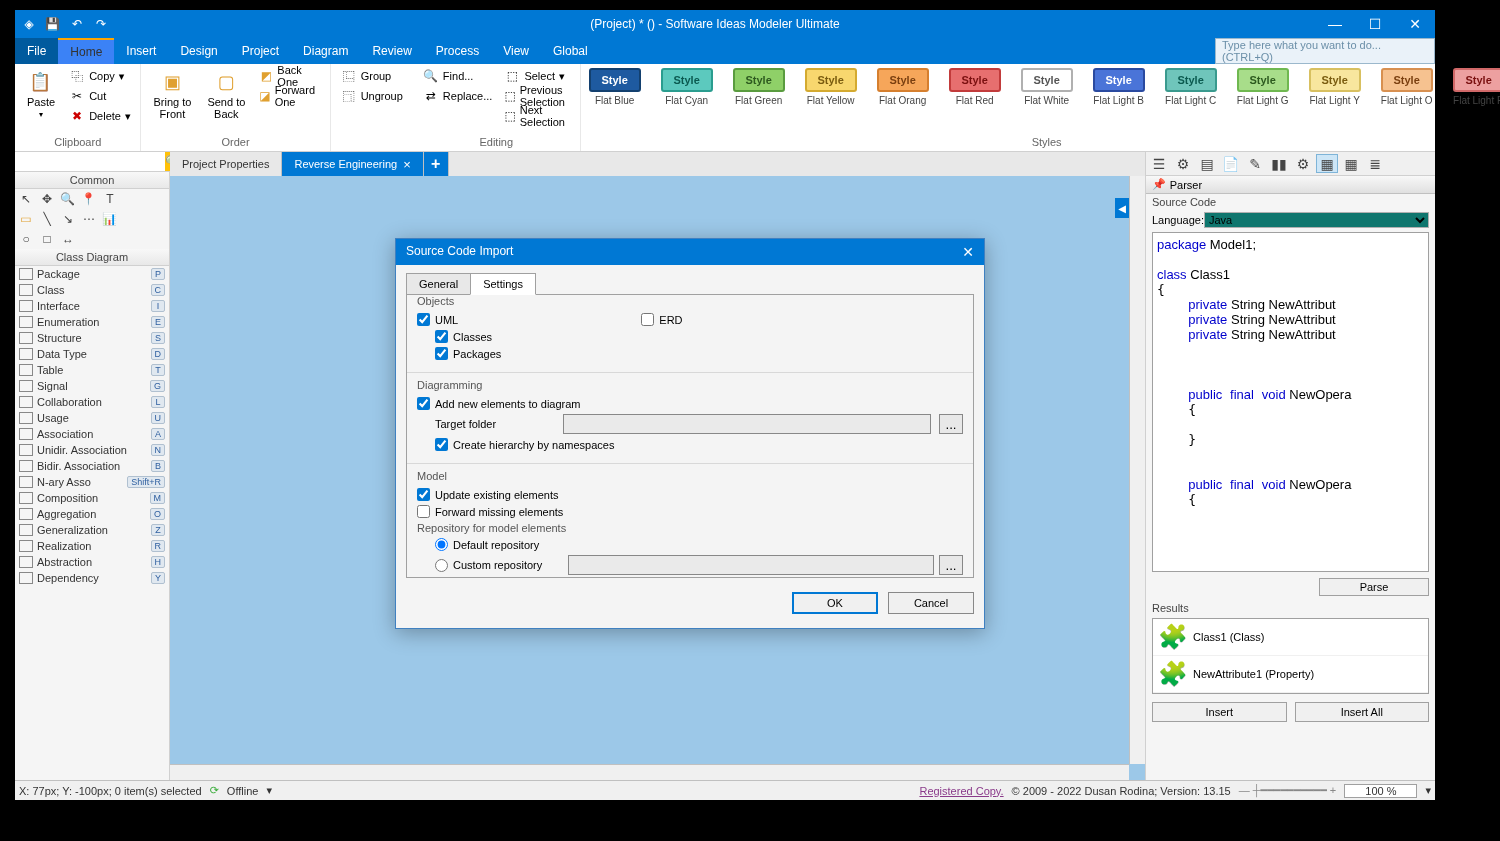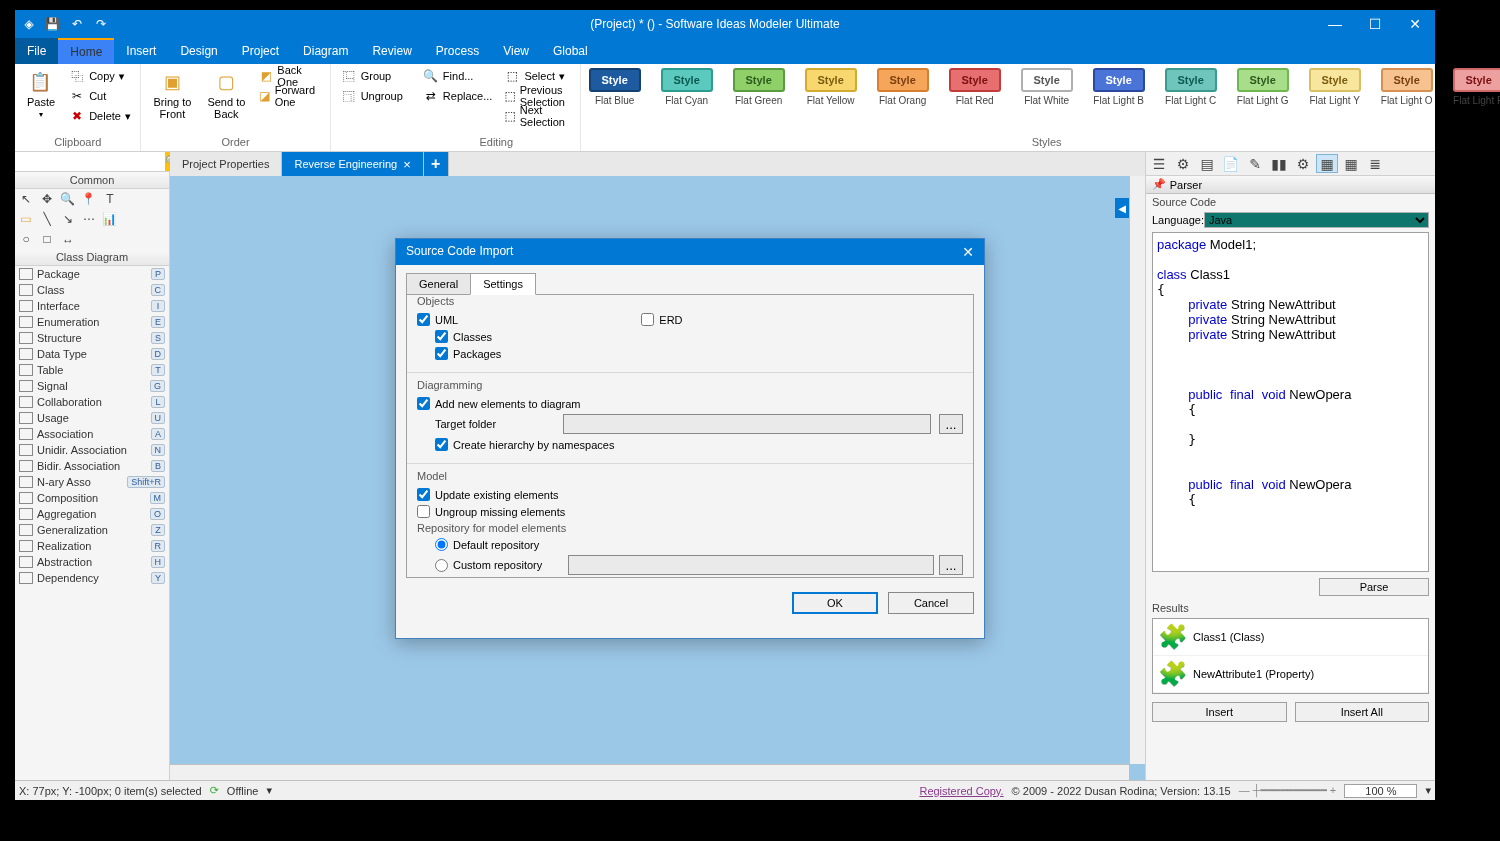--- a/index.html
+++ b/index.html
@@ -79,21 +79,21 @@
 .dialog-body { margin: 0 10px 8px 10px; border: 1px solid #a0a0a0; background: #f4f4f4; padding: 0 10px; margin-top: -1px; }
 .field-group { margin-bottom: 10px; }
 .field-group-label { color: #555; margin-bottom: 4px; }
 .chk-row { display: flex; align-items: center; gap: 5px; padding: 2px 0; }
 .chk-row input[type=checkbox] { accent-color: #0078d4; }
 .chk-row.indent { margin-left: 18px; }
 .target-row { display: flex; align-items: center; gap: 8px; margin-left: 18px; padding: 2px 0; }
 .target-row input[type=text] { flex: 1; border: 1px solid #888; background: #eaeaea; height: 20px; padding: 0 4px; }
 .target-row button { width: 24px; height: 20px; background: #e8e8e8; border: 1px solid #888; }
 .radio-row { display: flex; align-items: center; gap: 5px; margin-left: 18px; padding: 2px 0; }
-.dialog-buttons { display: flex; justify-content: flex-end; gap: 10px; padding: 6px 10px 24px; }
+.dialog-buttons { display: flex; justify-content: flex-end; gap: 10px; padding: 6px 10px 14px; }
 .dialog-buttons button { width: 86px; padding: 3px; font-size: 11px; background: #f0f0f0; border: 1px solid #888; }
 .dialog-buttons button.primary { border: 2px solid #0078d4; }
 hr.sep { border: none; border-top: 1px solid #d8d8d8; margin: 6px -10px; }
 .ribbon-extra { width: 18px; display: flex; flex-direction: column; justify-content: space-around; padding: 4px 0; }
 .ribbon-extra span { font-size: 10px; color: #666; text-align: center; cursor: pointer; }
 </style>
 </head>
 <body>
 
 <div class="window">
@@ -117,20 +117,21 @@
     <div class="menu-item file">File</div>
     <div class="menu-item active">Home</div>
     <div class="menu-item">Insert</div>
     <div class="menu-item">Design</div>
     <div class="menu-item">Project</div>
     <div class="menu-item">Diagram</div>
     <div class="menu-item">Review</div>
     <div class="menu-item">Process</div>
     <div class="menu-item">View</div>
     <div class="menu-item">Global</div>
+    <div class="search-box">Type here what you want to do...   (CTRL+Q)</div>
   </div>
 
   <div class="ribbon">
     <div class="ribbon-group">
       <div class="ribbon-group-body">
         <div class="ribbon-big-btn">
           <span class="ico">📋</span>
           <span>Paste</span>
             <span style="font-size:8px">▾</span>
         </div>
@@ -557,21 +558,21 @@
       </div>
       <hr class="sep">
       <div class="field-group" style="margin-bottom:0">
         <div class="field-group-label">Model</div>
         <div class="chk-row">
             <input type="checkbox" checked="" style="">
             <span>Update existing elements</span>
           </div>
         <div class="chk-row">
             <input type="checkbox" style="">
-            <span>Ungroup missing elements</span>
+            <span>Forward missing elements</span>
           </div>
         <div style="color:#555;margin:2px 0">Repository for model elements</div>
         <div class="radio-row">
             <input type="radio" name="repo" checked="" style="">
             <span>Default repository</span>
           </div>
         <div class="radio-row">
           <input type="radio" name="repo" style="">
           <span style="width:110px">Custom repository</span>
           <input type="text" style="flex: 1 1 0%; border: 1px solid rgb(136, 136, 136); background: rgb(234, 234, 234); height: 20px;">

